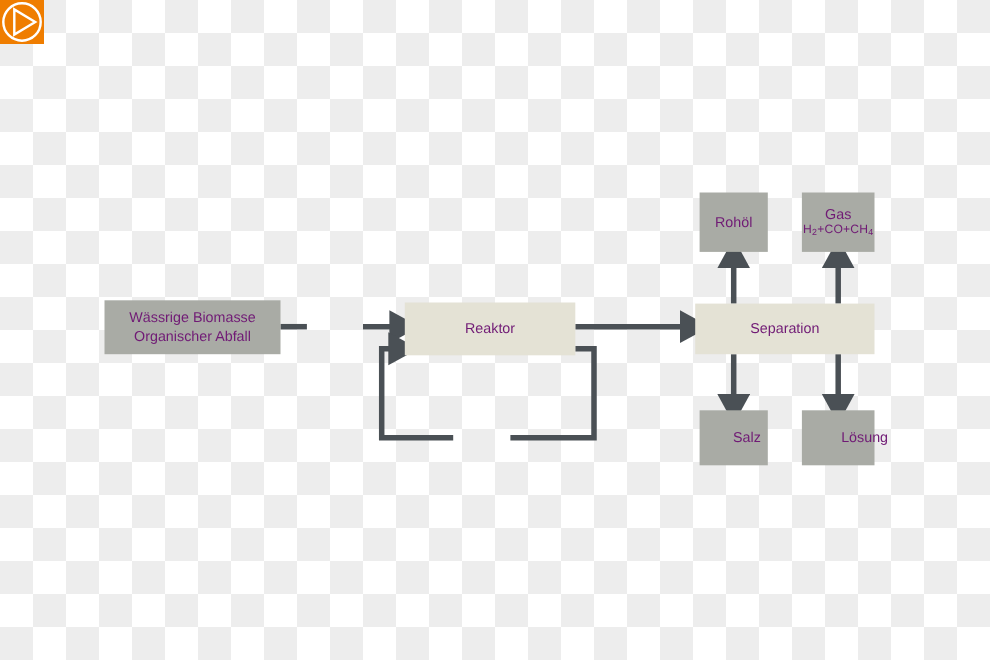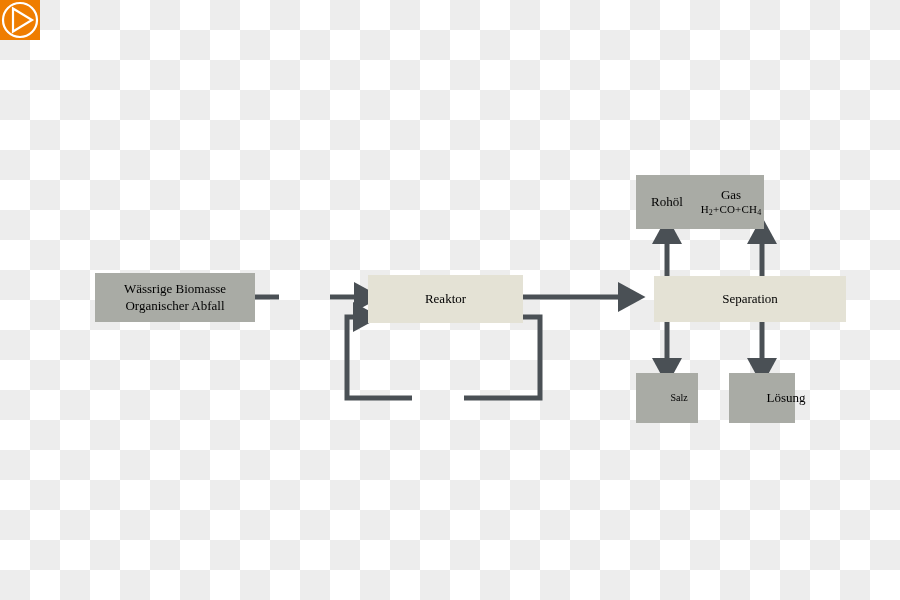--- a/index.html
+++ b/index.html
@@ -26,23 +26,22 @@
     background-color: #ffffff;
   }
   .node {
     position: absolute;
     box-sizing: border-box;
     display: flex;
     flex-direction: column;
     align-items: center;
     justify-content: center;
     text-align: right;
-    color: #000000;
+    color: #701a75;
     line-height: 1.25;
-    font-family: Liberation Serif, serif;
   }
   .node.gray   { background: #a9aba5; }
   .node.cream  { background: #e4e2d5; }
   .node .line  { display: block; white-space: nowrap; }
   .formula {
     font-size: 11px;
     letter-spacing: 0.2px;
   }
   .formula sub {
     font-size: 8px;
@@ -124,34 +123,34 @@
 
   <div class="node cream" id="node-reaktor" style="left: 368px; top: 275px; width: 155px; height: 48px; font-size: 13px;">
     <span class="line">Reaktor</span>
   </div>
 
   <div class="node gray" id="node-feed" style="left: 95px; top: 273px; width: 160px; height: 49px; font-size: 13px;">
     <span class="line">Wässrige Biomasse</span>
     <span class="line">Organischer Abfall</span>
   </div>
 
-  <div class="node cream" id="node-separation" style="left: 632px; top: 276px; width: 192px; height: 46px; font-size: 13px; margin-left: 22px;">
+  <div class="node cream" id="node-separation" style="left: 632px; top: 276px; width: 163px; height: 46px; font-size: 13px;">
     <span class="line">Separation</span>
   </div>
 
   <div class="node gray" id="node-rohoel" style="left: 636px; top: 175px; width: 62px; height: 54px; font-size: 13px;">
     <span class="line">Rohöl</span>
   </div>
 
-  <div class="node gray" id="node-gas" style="left: 698px; top: 175px; width: 66px; height: 54px; font-size: 13px;">
+  <div class="node gray" id="node-gas" style="left: 729px; top: 175px; width: 66px; height: 54px; font-size: 13px;">
     <span class="line">Gas</span>
     <span class="formula"><span>H</span><sub>2</sub><span>+CO+CH</span><sub>4</sub></span>
   </div>
 
-  <div class="node gray" id="node-salz" style="left: 636px; top: 373px; width: 62px; height: 50px; font-size: 10px; padding-left: 24px;">
+  <div class="node gray" id="node-salz" style="left: 636px; top: 373px; width: 62px; height: 50px; font-size: 13px; padding-left: 24px;">
     <span class="line">Salz</span>
   </div>
 
   <div class="node gray" id="node-loesung" style="left: 729px; top: 373px; width: 66px; height: 50px; font-size: 13px; padding-left: 48px;">
     <span class="line">Lösung</span>
   </div>
 
   <div class="pump" id="pump-feed">
     <svg width="40" height="40" viewBox="0 0 40 40">
       <circle cx="20" cy="20" r="17" fill="none" stroke="#ffffff" stroke-width="2.2"></circle>

